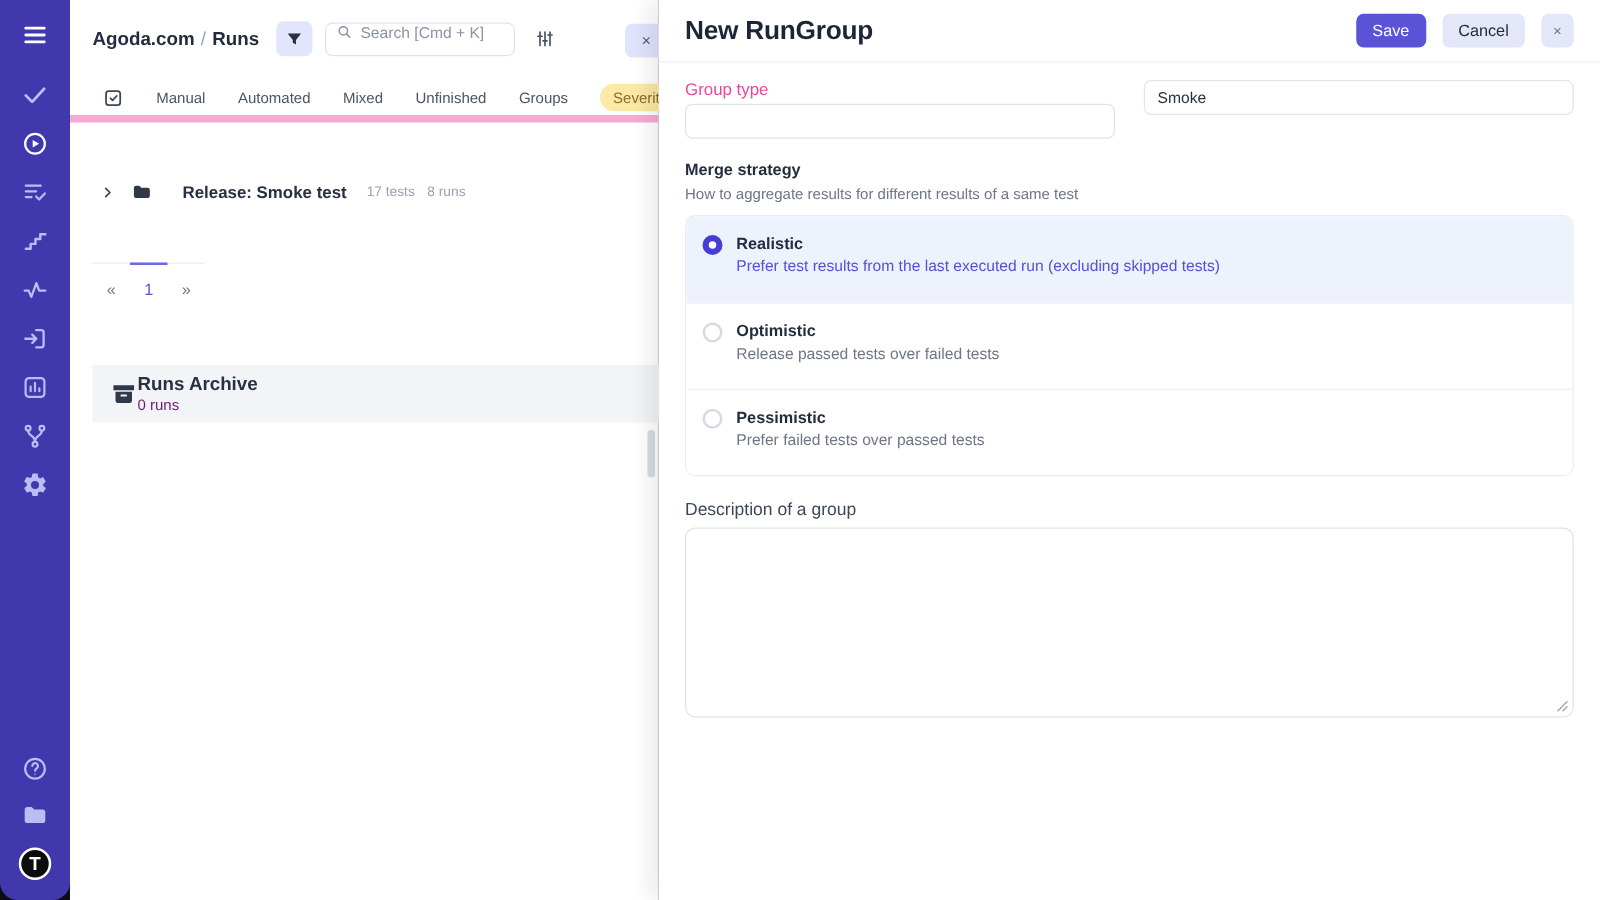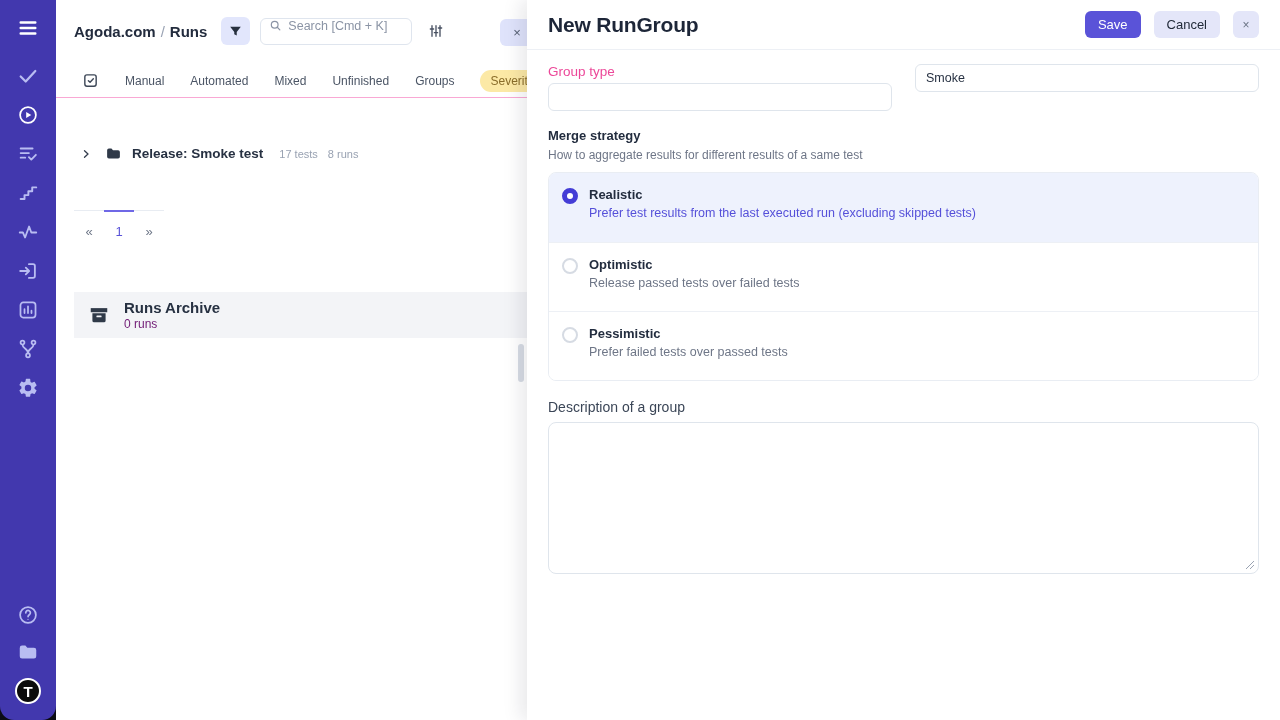--- a/index.html
+++ b/index.html
@@ -31,43 +31,43 @@
                  display:flex; align-items:flex-start; padding:0 8px; gap:6px; background:#fff; }
   .search-wrap svg { width:13px; height:13px; color:#8b94a5; flex:none; }
   .search-wrap input { border:none; outline:none; width:100%; font-size:12.5px; color:#38414f;
                        font-family:"Liberation Sans", sans-serif; background:transparent; }
   .search-wrap input::placeholder { color:#8b94a5; }
   .sliders-btn { margin-left:12px; width:24px; height:24px; color:#475061; }
   .sliders-btn svg { width:16px; height:16px; }
   .lp-close { position:absolute; left:444px; top:19px; width:34px; height:27px; background:#dfe3fb;
               color:#555f72; font-size:13px; }
 
-  .lp-tabs { position:absolute; top:70px; left:0; width:100%; height:28px; border-bottom:1px solid #f9a8d4;
+  .lp-tabs { position:absolute; top:70px; left:0; width:100%; height:28px; border-bottom:6px solid #f9a8d4;
              display:flex; align-items:center; padding:0 0 6px 26px; gap:26px; }
   .tab-check { color:#3d4757; width:17px; height:17px; flex:none; cursor:pointer; }
   .tab-check svg { width:17px; height:17px; }
   .lp-tab { font-size:12px; font-weight:500; color:#4b5565; white-space:nowrap; cursor:pointer; }
   .pill-tab { font-size:12px; font-weight:500; color:#8a6d2a; background:#fce9a6; border-radius:11px;
               padding:4px 10px; white-space:nowrap; cursor:pointer; }
   .pill-sliver { width:16px; height:21px; background:#bfdcf9; border-radius:10px; flex:none; cursor:pointer; }
 
   .tree-row { position:absolute; top:145px; left:24px; display:flex; align-items:center; gap:8px; cursor:pointer; }
   .chev { width:12px; height:12px; color:#333c4c; display:flex; flex:none; }
   .chev svg { width:12px; height:12px; }
   .tree-folder { width:17px; height:17px; color:#2f3948; display:flex; flex:none; margin-left:5px; }
   .tree-folder svg { width:17px; height:17px; }
-  .tree-name { font-size:13.5px; font-weight:600; color:#273142; margin-left:2px; white-space:nowrap; }
+  .tree-name { font-size:13.5px; font-weight:600; color:#273142; margin-left:16px; white-space:nowrap; }
   .tree-count { font-size:11px; color:#99a2b2; margin-left:8px; white-space:nowrap; }
 
   .pagination { position:absolute; top:210px; left:18px; display:flex; border-top:1px solid #e8ecf2; }
   .page-item { width:30px; padding-top:12px; text-align:center; font-size:13px; color:#6e7788; cursor:pointer; margin-top:-1px; border-top:2px solid transparent; }
   .page-item.active { color:#5a53d8; border-top-color:#6f68e6; font-weight:500; }
 
   .archive-row { position:absolute; top:292px; left:18px; width:453px; height:46px; background:#f3f4f7;
-                 display:flex; align-items:center; padding:0 0 0 14px; gap:14px; cursor:pointer; }
+                 display:flex; align-items:center; padding:0 0 0 14px; cursor:pointer; }
   .archive-icon { width:22px; height:22px; color:#2f3948; display:flex; flex:none; }
   .archive-icon svg { width:22px; height:22px; }
   .archive-title { font-size:15px; font-weight:bold; color:#273142; line-height:1.15; }
   .archive-count { font-size:12px; color:#701a75; }
 
   .drag-handle { position:absolute; left:462px; top:344px; width:6px; height:38px; border-radius:3px;
                  background:#d7dce4; cursor:col-resize; }
 
   
   .detail-panel { position:absolute; left:527px; top:0; width:753px; height:720px; background:#ffffff;

